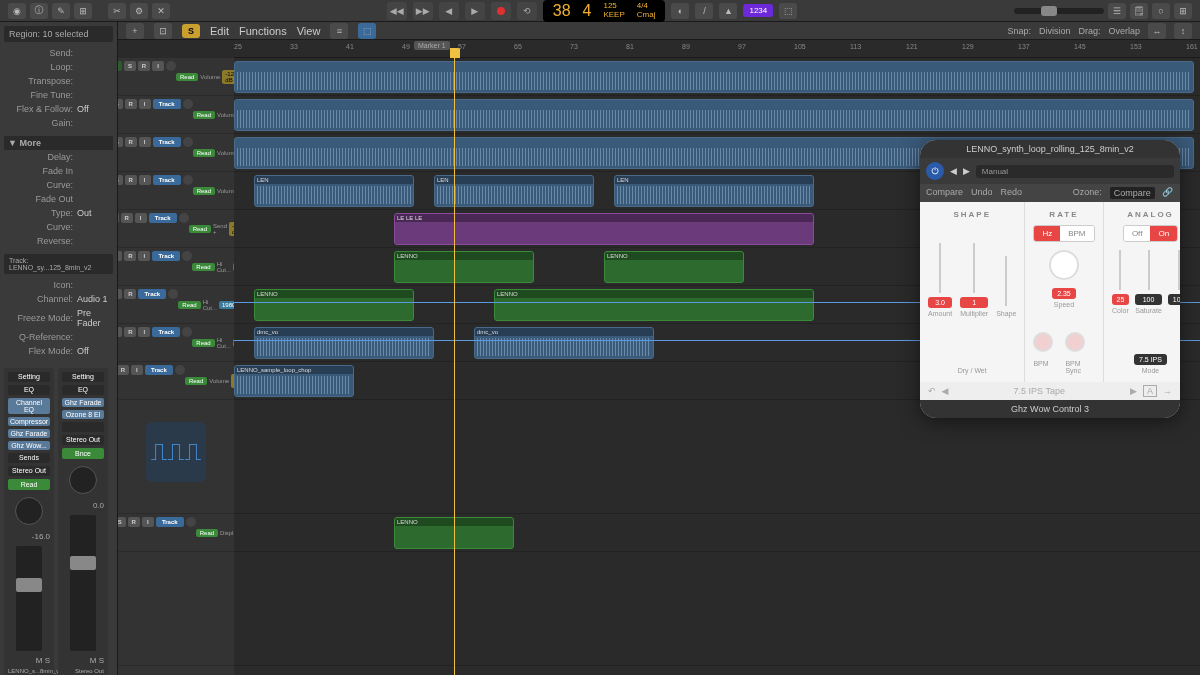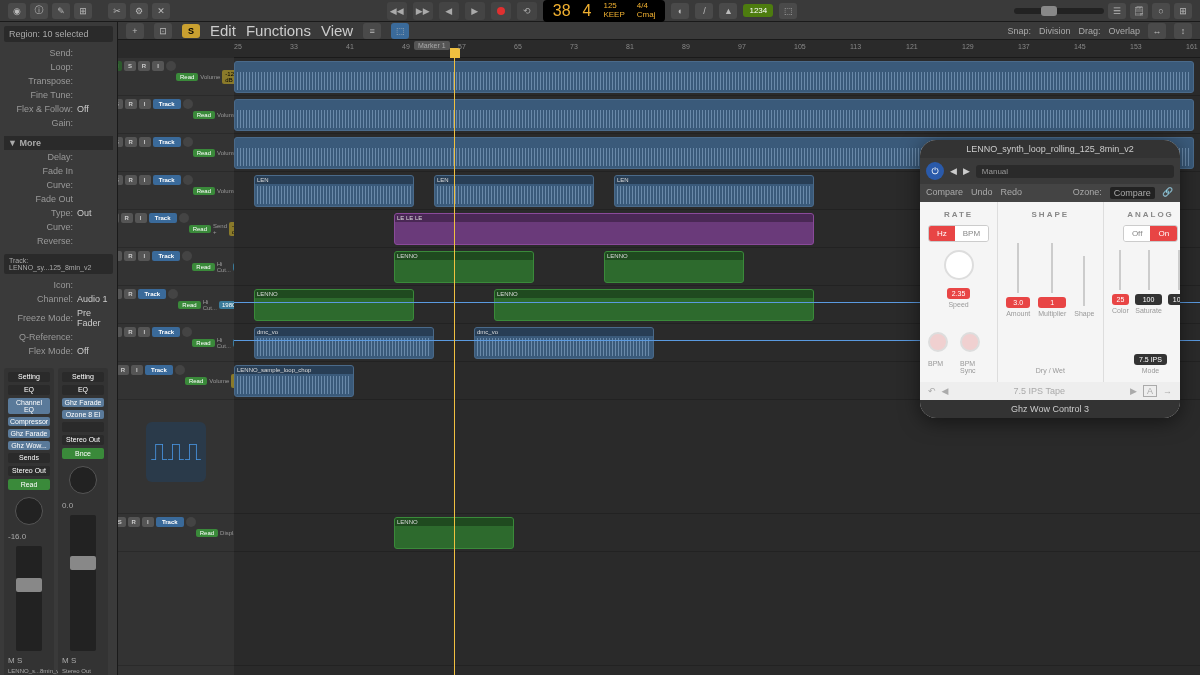--- a/index.html
+++ b/index.html
@@ -8,46 +8,46 @@
 .topbar .tb-left{display:flex;gap:4px}
 .topbar .tb-center{flex:1;display:flex;justify-content:center;align-items:center;gap:6px}
 .topbar .tb-right{display:flex;gap:4px;align-items:center}
 .icon-btn{width:18px;height:16px;background:#4a4a4a;border-radius:3px;display:flex;align-items:center;justify-content:center;color:#bbb}
 .transport-btn{width:20px;height:18px;background:#444;border-radius:3px;display:flex;align-items:center;justify-content:center}
 .record-btn{background:#444}
 .record-btn .dot{width:8px;height:8px;background:#e03030;border-radius:50%}
 .lcd{background:#000;border-radius:4px;padding:2px 10px;display:flex;align-items:center;gap:12px}
 .lcd .big{color:#f0b030;font-size:16px;font-weight:300}
 .lcd .sm{color:#f0b030;font-size:8px;line-height:1.1}
-.purple-badge{background:#4d7c0f;padding:2px 6px;border-radius:3px;color:#fff;font-size:8px}
+.purple-badge{background:#6d28d9;padding:2px 6px;border-radius:3px;color:#fff;font-size:8px}
 .slider-h{width:90px;height:6px;background:#222;border-radius:3px;position:relative}
 .slider-h .knob{position:absolute;width:16px;height:10px;background:#888;border-radius:3px;top:-2px;left:30%}
 
 .body-area{display:flex;height:653px}
 .inspector{width:118px;background:#3a3a3a;border-right:1px solid #1a1a1a;padding:4px;font-size:8px}
 .insp-header{background:#2a2a2a;padding:3px 5px;margin-bottom:4px;border-radius:2px}
 .insp-row{display:flex;justify-content:space-between;padding:2px 4px;align-items:center}
 .insp-row .lab{color:#999;text-align:right;flex:1;padding-right:4px}
 .insp-row .val{color:#ccc;width:32px}
 .insp-section{margin-top:6px}
 .insp-section-h{background:#2a2a2a;padding:2px 4px;font-weight:bold}
 
 .mixer-strips{display:flex;gap:4px;margin-top:10px;height:310px}
 .strip{width:50px;background:#333;border-radius:3px;padding:4px;display:flex;flex-direction:column;gap:3px}
 .strip .slot{background:#5a7a9a;border-radius:2px;padding:1px 2px;font-size:7px;color:#fff;text-align:center;overflow:hidden}
 .strip .slot.empty{background:#2a2a2a;height:10px}
 .strip .btn-green{background:#3a8a3a;border-radius:2px;padding:2px;text-align:center;color:#fff;font-size:7px}
 .strip .knob-big{width:28px;height:28px;border-radius:50%;background:#222;border:1px solid #555;margin:4px auto}
-.strip .num{text-align:left;font-size:8px}
+.strip .num{text-align:right;font-size:8px}
 .strip .fader-area{flex:1;background:#222;border-radius:2px;margin:2px 8px;position:relative}
 .strip .fader-cap{position:absolute;width:100%;height:14px;background:#888;border-radius:2px;top:30%}
 
 .main{flex:1;display:flex;flex-direction:column}
 .menubar{height:18px;background:#3a3a3a;display:flex;align-items:center;padding:0 8px;gap:10px;border-bottom:1px solid #1a1a1a}
-.menubar .mitem{color:#ccc;font-size:15px}
+.menubar .mitem{color:#ccc;font-size:11px}
 .menubar .solo-btn{background:#c9a030;padding:2px 6px;border-radius:3px;color:#000;font-weight:bold}
 .menubar .right{margin-left:auto;display:flex;gap:8px;align-items:center}
 
 .ruler{height:18px;background:#2a2a2a;border-bottom:1px solid #1a1a1a;position:relative;margin-left:116px}
 .ruler .tick{position:absolute;font-size:7px;color:#888;top:3px}
 .ruler .marker{position:absolute;background:#555;padding:1px 4px;font-size:7px;top:1px;border-radius:2px}
 .ruler .playhead-top{position:absolute;width:10px;height:10px;background:#f0c040;top:8px}
 
 .tracks-area{flex:1;display:flex;overflow:hidden;position:relative}
 .track-headers{width:116px;background:#333}
@@ -578,62 +578,62 @@
   <div class="plugin-toolbar2">
     <span>Compare</span>
     <span>Undo</span>
     <span>Redo</span>
     <span class="right">Ozone:</span>
     <span style="background:#222;padding:1px 4px;border-radius:2px">Compare</span>
     <span>🔗</span>
   </div>
   <div class="plugin-body">
     <div class="plugin-col">
+      <h4>SHAPE</h4>
+      <div style="height:18px"></div>
+      <div style="display:flex;gap:8px;align-items:flex-end">
+        <div style="text-align:center">
+            <div style="width:2px;height:50px;background:#ccc;margin:0 auto 4px"></div>
+            <div class="pval">3.0</div>
+            <div class="plabel">Amount</div>
+          </div>
+        <div style="text-align:center">
+            <div style="width:2px;height:50px;background:#ccc;margin:0 auto 4px"></div>
+            <div class="pval">1</div>
+            <div class="plabel">Multiplier</div>
+          </div>
+        <div style="text-align:center">
+            <div style="width:2px;height:50px;background:#ccc;margin:0 auto 4px"></div>
+            <div class="plabel">Shape</div>
+          </div>
+      </div>
+      <div style="flex:1"></div>
+      <div class="plabel">Dry / Wet</div>
+    </div>
+    <div class="plugin-col">
       <h4>RATE</h4>
       <div class="seg-btns">
         <div class="seg active">Hz</div>
         <div class="seg">BPM</div>
       </div>
       <div class="pknob"></div>
       <div class="pval">2.35</div>
       <div class="plabel">Speed</div>
       <div style="flex:1"></div>
       <div style="display:flex;gap:12px">
         <div>
             <div class="pknob" style="width:20px;height:20px;background:#f0d0d0"></div>
             <div class="plabel">BPM</div>
           </div>
         <div>
             <div class="pknob" style="width:20px;height:20px;background:#f0d0d0"></div>
             <div class="plabel">BPM Sync</div>
           </div>
       </div>
     </div>
-    <div class="plugin-col">
-      <h4>SHAPE</h4>
-      <div style="height:18px"></div>
-      <div style="display:flex;gap:8px;align-items:flex-end">
-        <div style="text-align:center">
-            <div style="width:2px;height:50px;background:#ccc;margin:0 auto 4px"></div>
-            <div class="pval">3.0</div>
-            <div class="plabel">Amount</div>
-          </div>
-        <div style="text-align:center">
-            <div style="width:2px;height:50px;background:#ccc;margin:0 auto 4px"></div>
-            <div class="pval">1</div>
-            <div class="plabel">Multiplier</div>
-          </div>
-        <div style="text-align:center">
-            <div style="width:2px;height:50px;background:#ccc;margin:0 auto 4px"></div>
-            <div class="plabel">Shape</div>
-          </div>
-      </div>
-      <div style="flex:1"></div>
-      <div class="plabel">Dry / Wet</div>
-    </div>
     <div class="plugin-col" style="border-right:none">
       <h4>ANALOG</h4>
       <div class="seg-btns">
         <div class="seg">Off</div>
         <div class="seg active">On</div>
       </div>
       <div style="display:flex;gap:6px;margin-top:8px">
         <div style="text-align:center">
             <div style="width:2px;height:40px;background:#ccc;margin:0 auto 4px"></div>
             <div class="pval">25</div>

